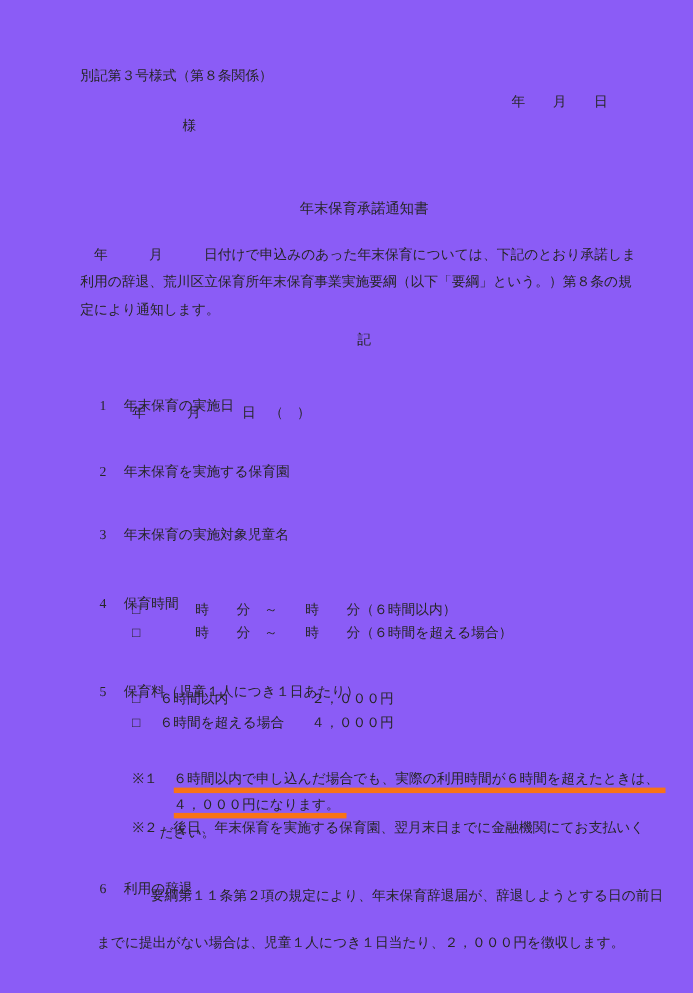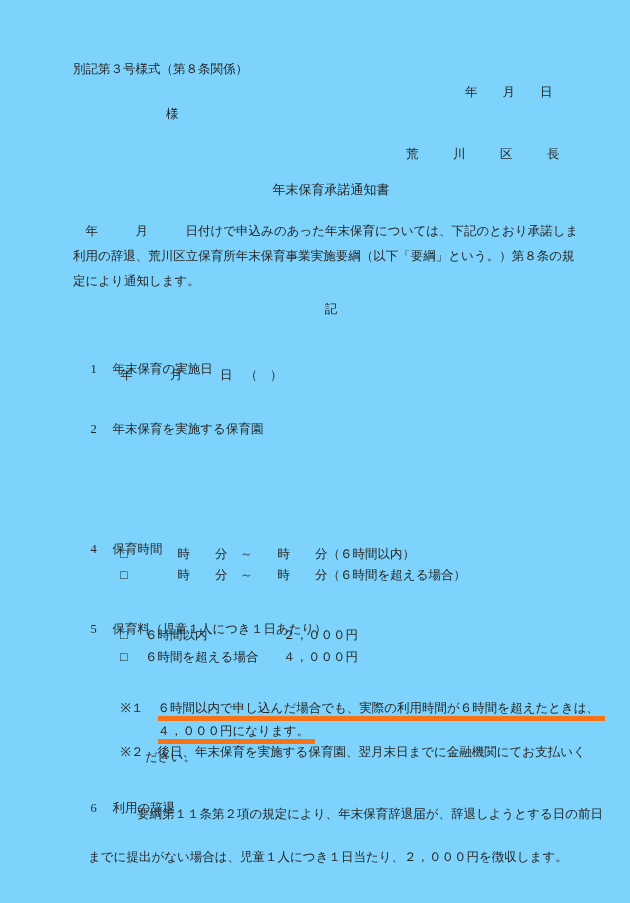--- a/index.html
+++ b/index.html
@@ -5,21 +5,21 @@
   html, body {
     margin: 0;
     padding: 0;
     background: #e8e8e8;
   }
   .page {
     position: relative;
     width: 630px;
     height: 903px;
     margin: 0 auto;
-    background: #7dd3fc;
+    background: #8b5cf6;
     font-family: "Liberation Serif", "DejaVu Serif", serif;
     color: #262626;
     font-size: 12.5px;
     overflow: hidden;
   }
   .line {
     position: absolute;
     white-space: pre;
     line-height: 1.35;
   }
@@ -64,39 +64,41 @@
 <body>
 
 <div class="page">
 
   <div class="line" style="left:73px; top:61px;">別記第３号様式（第８条関係）</div>
 
   <div class="line" style="left:465px; top:84px;">年　　月　　日</div>
 
   <div class="line" style="left:166px; top:106px;">様</div>
 
-  <div class="line sender" style="left:406px; top:146px;">荒　川　区　長</div>
 
   <div class="line center doc-title" style="top:181px;">年末保育承諾通知書</div>
 
   <div class="line" style="left:73px; top:223px;">　年　　　月　　　日付けで申込みのあった年末保育については、下記のとおり承諾しま</div>
   <div class="line" style="left:73px; top:248px;">利用の辞退、荒川区立保育所年末保育事業実施要綱（以下「要綱」という。）第８条の規</div>
   <div class="line" style="left:73px; top:273px;">定により通知します。</div>
 
   <div class="line center" style="top:301px;">記</div>
 
   <div class="line item-heading" style="left:78px; top:344px;">
     <span class="num">1</span><span>年末保育の実施日</span>
   </div>
   <div class="line" style="left:120px; top:367px;">年　　　月　　　日　（　）</div>
 
   <div class="line item-heading" style="left:78px; top:404px;">
     <span class="num">2</span><span>年末保育を実施する保育園</span>
   </div>
 
+  <div class="line item-heading" style="left:78px; top:461px;">
+    <span class="num">3</span><span>年末保育の実施対象児童名</span>
+  </div>
 
   <div class="line item-heading" style="left:78px; top:524px;">
     <span class="num">4</span><span>保育時間</span>
   </div>
   <div class="line" style="left:120px; top:546px;">□　　　　時　　分　～　　時　　分（６時間以内）</div>
   <div class="line" style="left:120px; top:567px;">□　　　　時　　分　～　　時　　分（６時間を超える場合）</div>
 
   <div class="line item-heading" style="left:78px; top:604px;">
     <span class="num">5</span><span>保育料（児童１人につき１日あたり）</span>
   </div>

